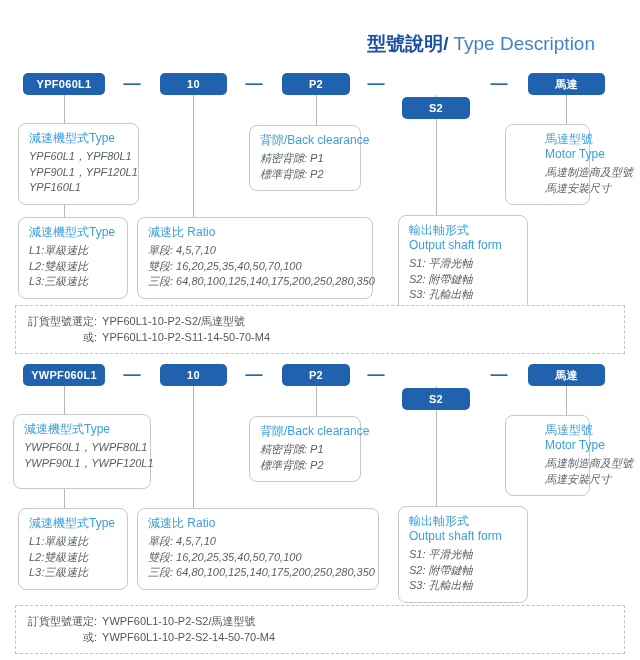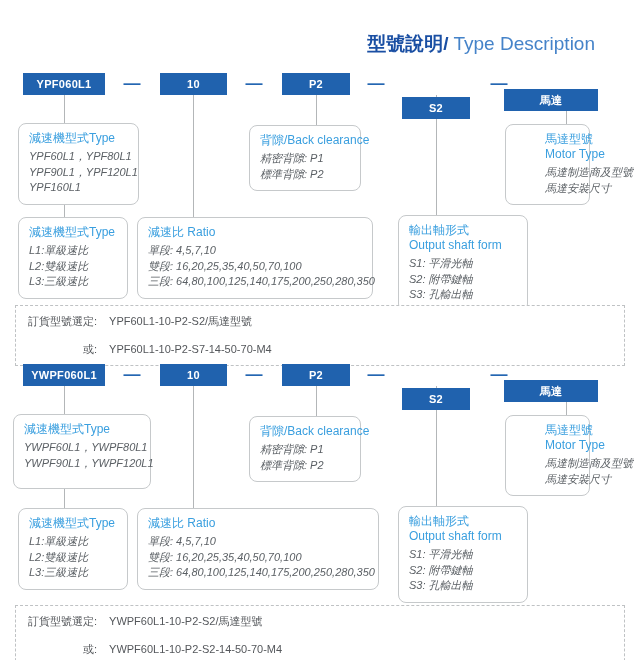--- a/index.html
+++ b/index.html
@@ -16,29 +16,29 @@
   .page-title .en { color:var(--title_light,#4583C9); margin-left:5px; }
 
   
   .diagram { position:absolute; left:0; width:640px; }
   .diagram.d1 { top:73px;  height:278px; }
   .diagram.d2 { top:364px; height:290px; }
 
   
   .seg {
     position:absolute; top:0; height:22px;
-    background:var(--box_blue,#2062AE); border-radius:0;
+    background:var(--box_blue,#2062AE); border-radius:5px;
     color:#ffffff; font-size:11px; font-weight:bold; letter-spacing:.3px;
     display:flex; align-items:center; justify-content:center; z-index:2;
   }
   .seg1 { left:23px;  width:82px; }
   .seg2 { left:160px; width:67px; }
   .seg3 { left:282px; width:68px; }
   .seg4 { left:402px; width:68px;margin-top:24px; }
-  .seg5 { left:504px; width:94px;margin-top:16px; }
+  .seg5 { left:528px; width:77px; }
   .dash {
     position:absolute; top:0; height:22px; z-index:2;
     display:flex; align-items:center; justify-content:center;
     color:var(--separator_blue,#2466B2); font-weight:bold; font-size:17px;
   }
   .dash1 { left:117px; width:30px; }
   .dash2 { left:239px; width:30px; }
   .dash3 { left:361px; width:30px; }
   .dash4 { left:484px; width:30px; }
 
@@ -71,21 +71,21 @@
   .co-line  { font-size:11px; line-height:15.5px; color:var(--body_text,#5B6065); white-space:nowrap;font-style:italic; }
 
   
   .note {
     position:absolute; left:15px; top:232px; width:610px; min-height:42px;
     border:1px dashed #BFC2C4; background:#fff; padding:7px 12px 8px 12px; z-index:1;
   }
   .d2 .note { top:241px; }
   .note-grid {
     display:grid; grid-template-columns:max-content 1fr; column-gap:5px;
-    font-size:11px; line-height:16px; color:var(--note_text,#54575B);gap:12px;
+    font-size:11px; line-height:16px; color:var(--note_text,#54575B);
   }
   .note-label { text-align:right; white-space:nowrap; }
   .note-value { text-align:left;  white-space:nowrap; }
 </style>
 </head>
 <body>
 
 <div id="page">
 
   <header class="page-title">
@@ -163,21 +163,21 @@
       <div class="co-line">S1: 平滑光軸</div>
       <div class="co-line">S2: 附帶鍵軸</div>
       <div class="co-line">S3: 孔輸出軸</div>
     </div>
 
     <div class="note">
       <div class="note-grid">
         <div class="note-label">訂貨型號選定:</div>
         <div class="note-value">YPF60L1-10-P2-S2/馬達型號</div>
         <div class="note-label">或:</div>
-        <div class="note-value">YPF60L1-10-P2-S7-14-50-70-M4</div>
+        <div class="note-value">YPF60L1-10-P2-S11-14-50-70-M4</div>
       </div>
     </div>
   </section>
 
   <section class="diagram d2">
 
     <div class="seg seg1">YWPF060L1</div>
     <div class="dash dash1">—</div>
     <div class="seg seg2">10</div>
     <div class="dash dash2">—</div>

